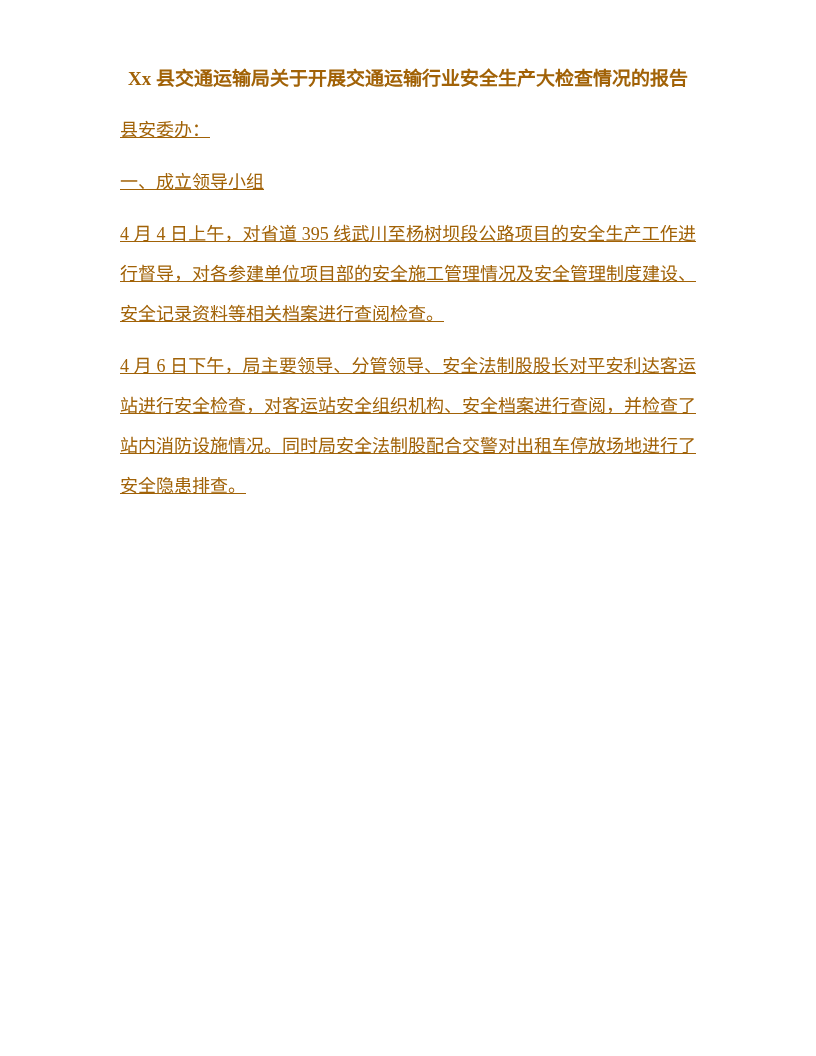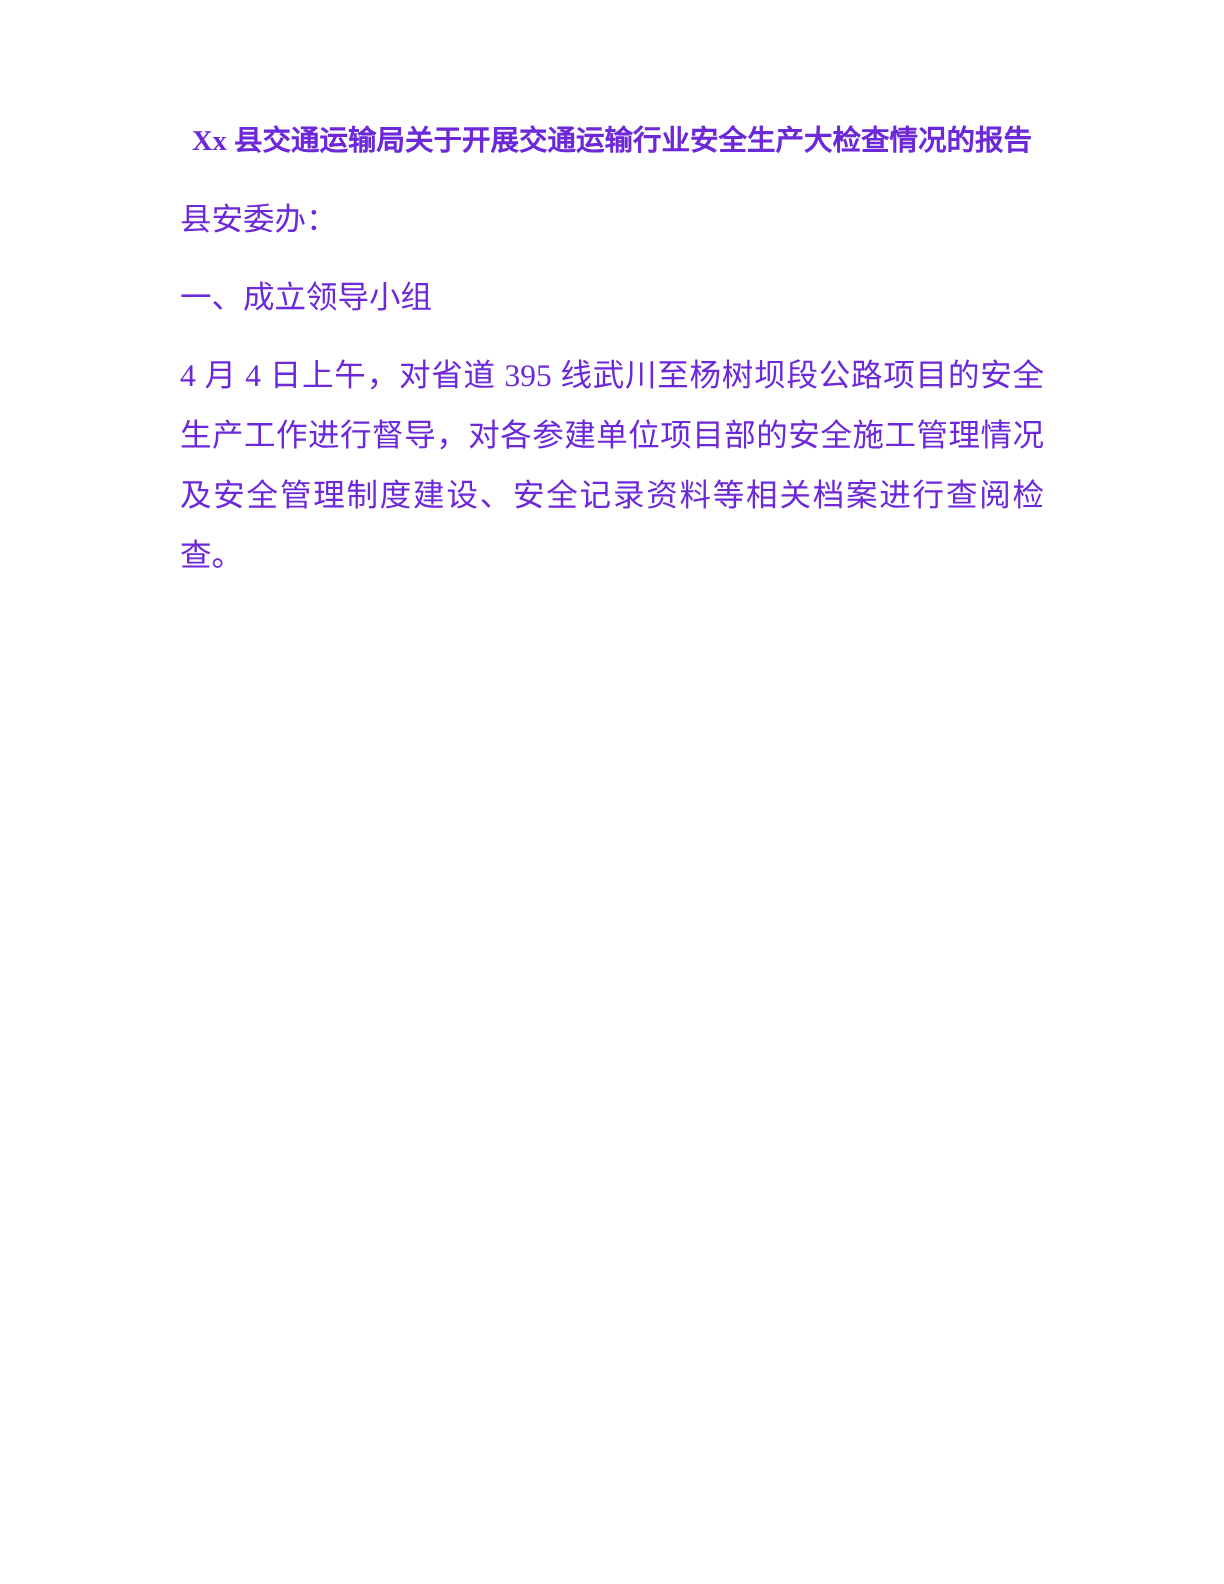--- a/index.html
+++ b/index.html
@@ -7,43 +7,45 @@
     padding: 0;
     background: #ffffff;
   }
   .page {
     position: relative;
     width: 816px;
     height: 1056px;
     margin: 0 auto;
     background: #ffffff;
     box-sizing: border-box;
-    padding: 74px 120px 60px 120px;
+    padding: 58px 120px 60px 120px;
     font-family: "Liberation Serif", "DejaVu Serif", serif;
-    color: #6d28d9;
+    color: #a16207;
     overflow: hidden;
   }
   .doc-title {
     font-size: 19px;
     font-weight: bold;
     line-height: 42px;
     text-align: center;
     margin: 0 0 10px 0;
   }
   .doc-body p {
-    font-size: 21px;
+    font-size: 18px;
     font-weight: normal;
     line-height: 40px;
     text-align: justify;
     margin: 0 0 12px 0;
+    text-decoration: underline;
   }
 </style>
 </head>
 <body>
 
 <div class="page">
   <h1 class="doc-title">Xx 县交通运输局关于开展交通运输行业安全生产大检查情况的报告</h1>
   <div class="doc-body">
       <p>县安委办：</p>
       <p>一、成立领导小组</p>
       <p>4 月 4 日上午，对省道 395 线武川至杨树坝段公路项目的安全生产工作进行督导，对各参建单位项目部的安全施工管理情况及安全管理制度建设、安全记录资料等相关档案进行查阅检查。</p>
+      <p>4 月 6 日下午，局主要领导、分管领导、安全法制股股长对平安利达客运站进行安全检查，对客运站安全组织机构、安全档案进行查阅，并检查了站内消防设施情况。同时局安全法制股配合交警对出租车停放场地进行了安全隐患排查。</p>
     </div>
 </div>
 
 </body></html>

